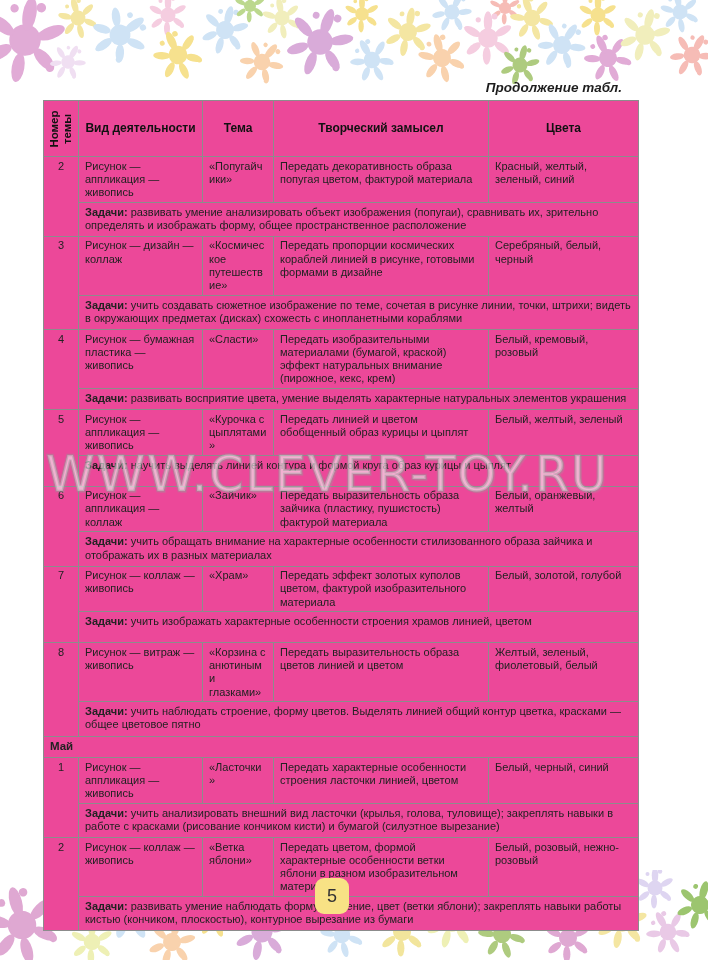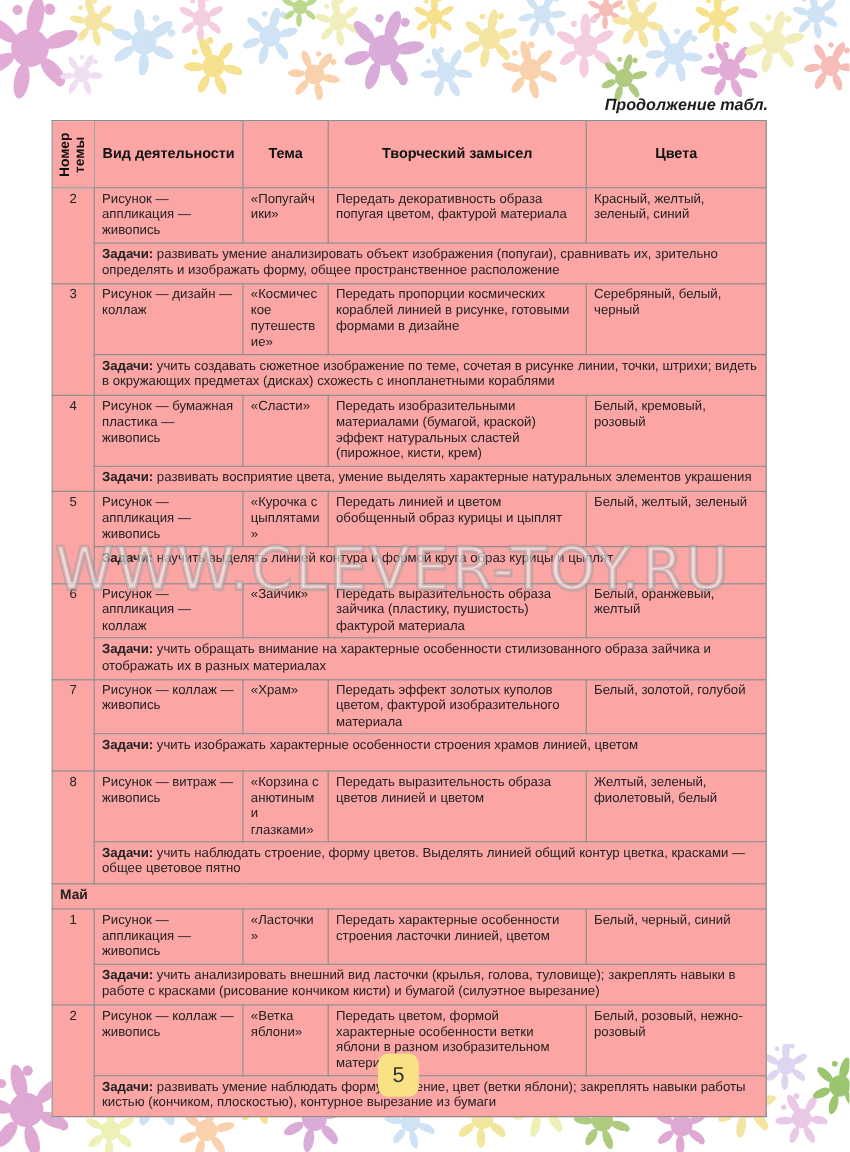--- a/index.html
+++ b/index.html
@@ -9,32 +9,32 @@
     font-family:"Liberation Sans","DejaVu Sans",sans-serif;
     color:#222222;
   }
   
   .band{position:absolute;left:0;width:708px;z-index:0;}
   .band-top{top:0;height:84px;}
   .band-bottom{bottom:0;height:90px;}
 
   
   .continuation{
-    position:absolute;top:80px;right:68px;z-index:2;
+    position:absolute;top:80px;right:86px;z-index:2;
     font-style:italic;font-weight:bold;font-size:13.5px;color:#1d1d1d;
   }
 
   
   table.sched{
     position:absolute;left:43px;top:100px;width:595px;z-index:2;
     border-collapse:collapse;table-layout:fixed;background:#ffffff;
   }
   table.sched th, table.sched td{
     border:1px solid #8c8c8c;
-    background:#fca5a5;
+    background:#ec4899;
     vertical-align:top;
     padding:2.5px 6px;
     font-size:11px;line-height:1.2;
     overflow-wrap:break-word;word-wrap:break-word;
     hyphens:auto;-webkit-hyphens:auto;
   }
   table.sched th{
     height:50px;vertical-align:middle;text-align:center;
     font-weight:bold;font-size:12px;line-height:1.15;color:#111;
     hyphens:none;
@@ -163,21 +163,21 @@
       <td>Серебряный, белый, черный</td>
     </tr>
     <tr class="tasks-row">
       <td colspan="4"><span class="tasks-label">Задачи:</span> <span>учить создавать сюжетное изображение по теме, сочетая в рисунке линии, точки, штрихи; видеть в окружающих предметах (дисках) схожесть с инопланетными кораблями</span></td>
     </tr>
 
     <tr class="main-row">
       <td class="num" rowspan="2">4</td>
       <td>Рисунок — бумажная пластика — живопись</td>
       <td>«Сласти»</td>
-      <td>Передать изобразительными материалами (бумагой, краской) эффект натуральных сластей (пирожное, кисти, крем)</td>
+      <td>Передать изобразительными материалами (бумагой, краской) эффект натуральных внимание (пирожное, кекс, крем)</td>
       <td>Белый, кремовый, розовый</td>
     </tr>
     <tr class="tasks-row">
       <td colspan="4"><span class="tasks-label">Задачи:</span> <span>развивать восприятие цвета, умение выделять характерные натуральных элементов украшения</span></td>
     </tr>
 
     <tr class="main-row">
       <td class="num" rowspan="2">5</td>
       <td>Рисунок — аппликация — живопись</td>
       <td>«Курочка с цыплятами»</td>

